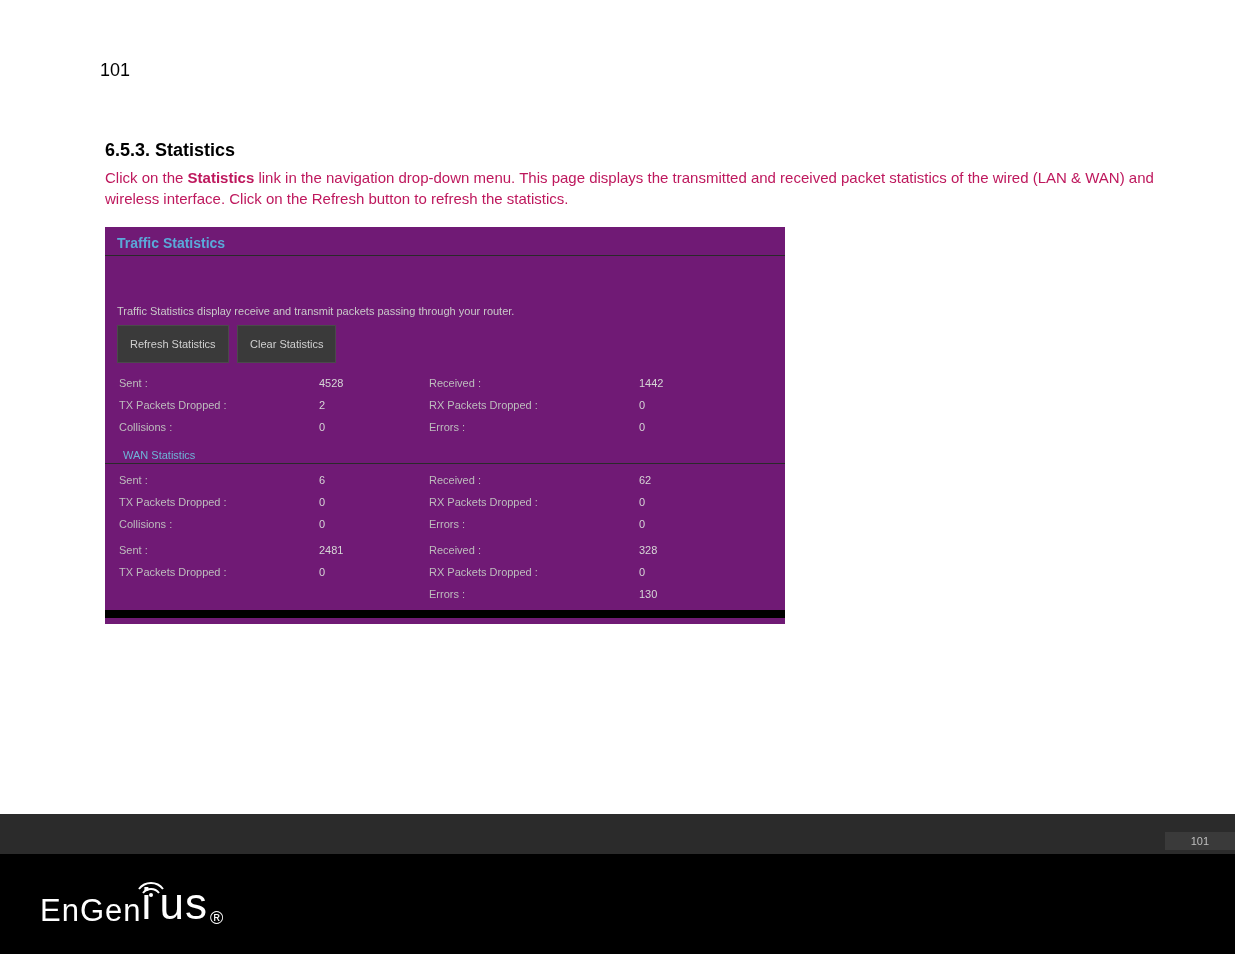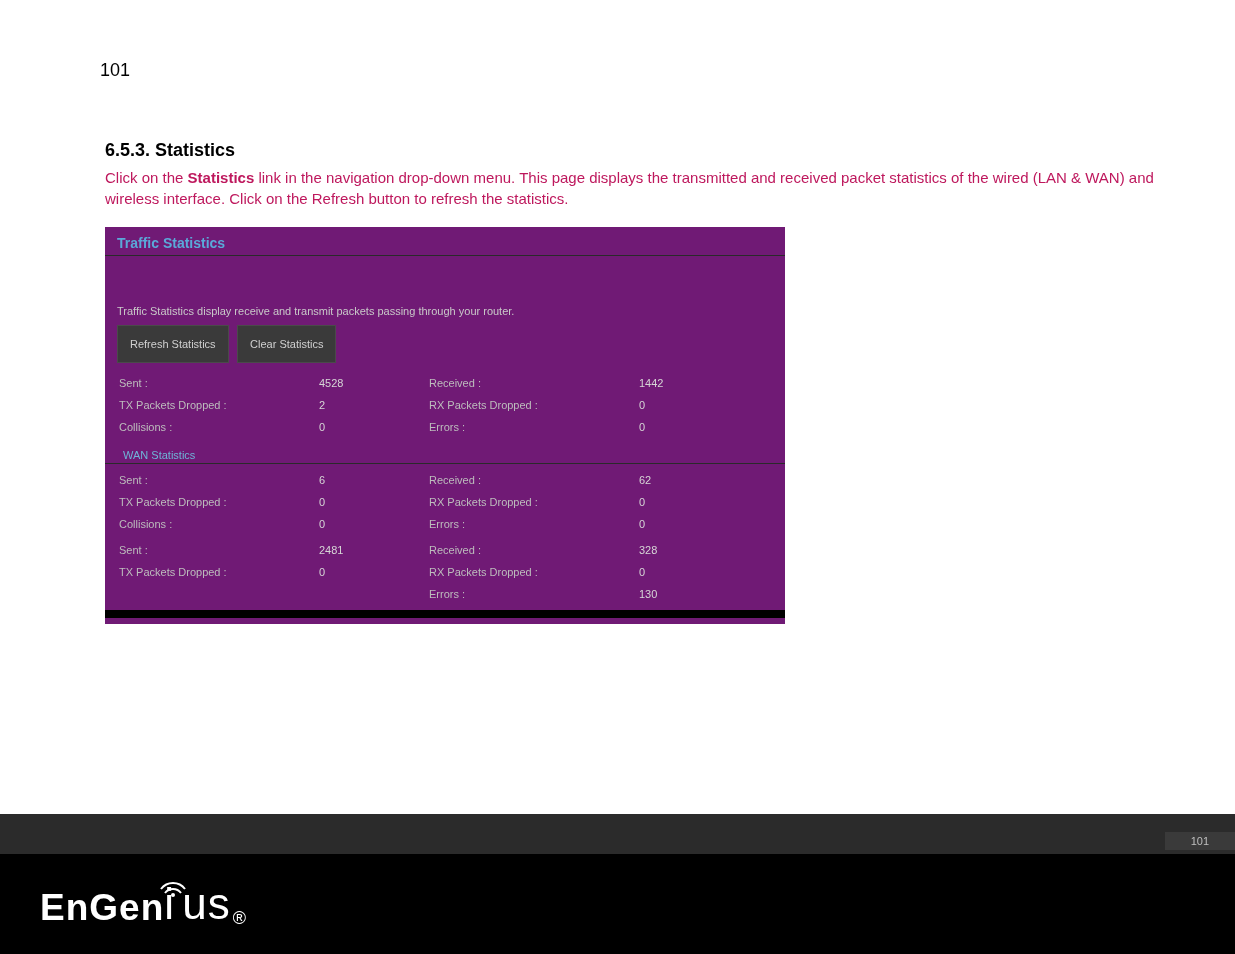--- a/index.html
+++ b/index.html
@@ -116,22 +116,22 @@
       display: flex;
       align-items: center;
       padding-left: 40px;
     }
     .logo {
       display: flex;
       align-items: flex-end;
       color: #fff;
     }
     .logo-en {
-      font-size: 37px;
-      font-weight: 700;
+      font-size: 31px;
+      font-weight: 400;
       letter-spacing: 1px;
     }
     .logo-i-wrap {
       position: relative;
       display: inline-block;
       width: 18px;
     }
     .logo-i {
       font-size: 44px;
       font-weight: 300;

